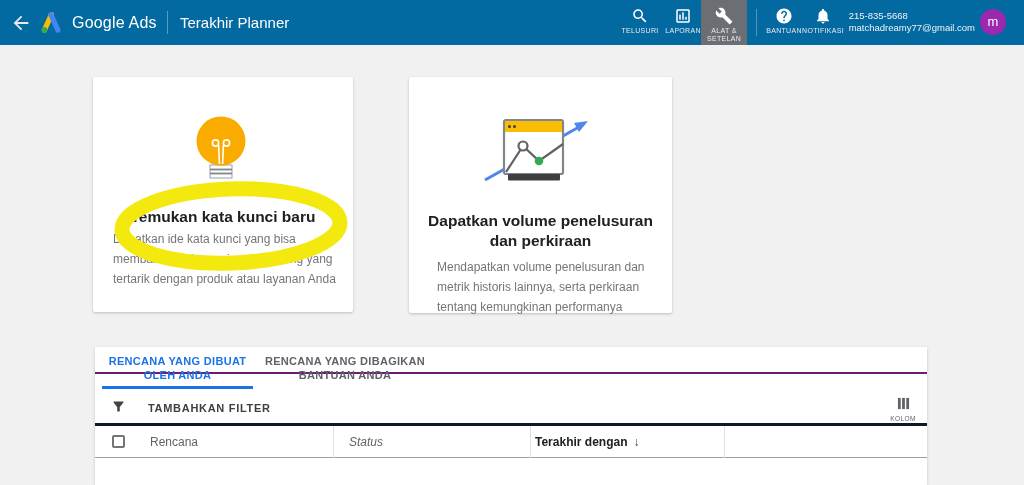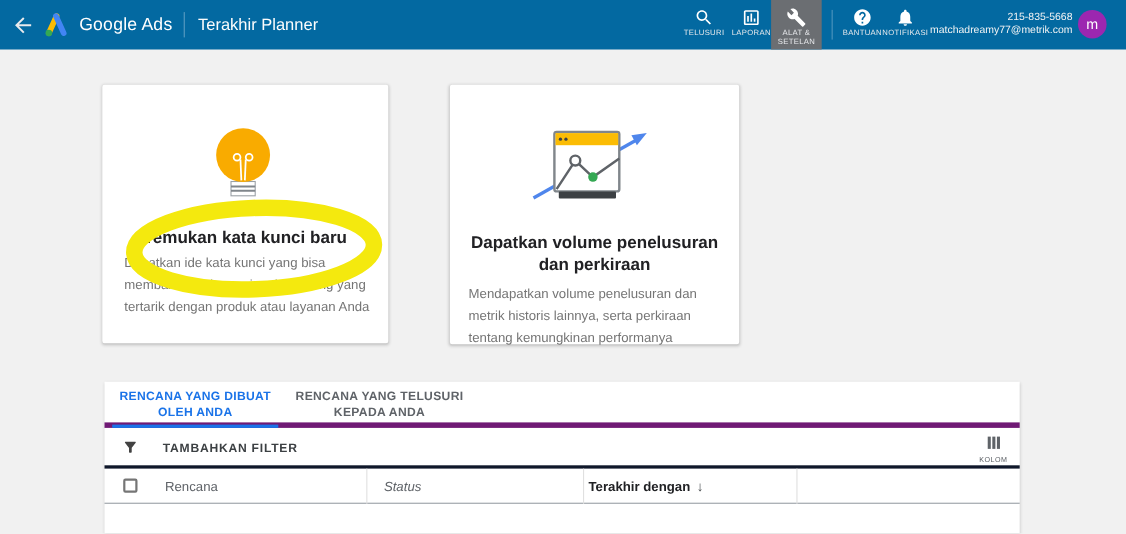--- a/index.html
+++ b/index.html
@@ -22,45 +22,45 @@
   .nav-item svg { margin-top:7px; }
   .nav-label { margin-top:2px; font-size:7px; color:#e8eaed; letter-spacing:.3px;
                text-align:center; line-height:8px; }
   .nav-telusuri { left:618px; width:44px; }
   .nav-laporan  { left:663px; width:40px; }
   .nav-alat     { left:701px; width:46px; background:#6b6e72; }
   .nav-bantuan  { left:763px; width:42px; }
   .nav-notif    { left:802px; width:42px; }
   .tb-divider2  { position:absolute; left:756px; top:9px; width:1px; height:27px; background:rgba(255,255,255,.3); }
 
-  .account { position:absolute; right:49px; top:10px; text-align:right; color:#f1f3f4;
+  .account { position:absolute; right:49px; top:10px; color:#f1f3f4;
              font-size:9.5px; line-height:12px; cursor:pointer; }
   .avatar { position:absolute; left:980px; top:9px; width:26px; height:26px; border-radius:50%;
             background:#9c27b0; color:#fff; font-size:13px; text-align:center; line-height:26px; cursor:pointer; }
 
   
   .card { position:absolute; background:#fff; border-radius:2px;
           box-shadow:0 1px 3px rgba(0,0,0,.22); cursor:pointer; }
   .card1 { left:93px;  top:77px; width:260px; height:235px; }
   .card2 { left:409px; top:77px; width:263px; height:236px; }
   .card-title { position:absolute; left:10px; right:10px; text-align:center;
                 font-size:15.5px; font-weight:bold; color:#212124; line-height:20px; }
   .card1 .card-title { top:130px; }
   .card2 .card-title { top:134px; }
   .card-desc { position:absolute; font-size:12px; color:#757575; line-height:20px; }
   .card1 .card-desc { left:20px; right:16px; top:152px; }
-  .card2 .card-desc { left:17px; right:14px; top:180px; }
+  .card2 .card-desc { left:28px; right:14px; top:180px; }
   .bulb-svg { position:absolute; left:100px; top:37px; }
   .forecast-svg { position:absolute; left:66px; top:35px; }
   .annotation { position:absolute; left:10px; top:100px; pointer-events:none; z-index:5; }
 
   
   .panel { position:absolute; left:95px; top:347px; width:832px; height:138px;
            background:#fff; box-shadow:0 1px 3px rgba(0,0,0,.18); }
-  .tabs { position:absolute; left:0; top:0; width:100%; height:42px; border-bottom:5px solid #701a75; }
+  .tabs { position:absolute; left:0; top:0; width:100%; height:27px; border-bottom:2px solid #701a75; }
   .tab { position:absolute; top:0; height:42px; display:flex; align-items:center; justify-content:center;
          text-align:center; font-size:11px; font-weight:bold; letter-spacing:.3px; line-height:14px; cursor:pointer; }
   .tab-active { left:0; width:165px; color:#1a73e8; }
   .tab-active .underline { position:absolute; left:7px; bottom:0; width:151px; height:3px; background:#1a73e8; }
   .tab-inactive { left:165px; width:170px; color:#5f6368; }
 
   .filter-row { position:absolute; left:0; top:42px; width:100%; height:37px; border-bottom:3px solid #0f172a; }
   .funnel { position:absolute; left:16px; top:10px; cursor:pointer; }
   .filter-label { position:absolute; left:53px; top:13px; font-size:11px; font-weight:bold;
                   color:#3c4043; letter-spacing:.7px; cursor:pointer; }
@@ -136,21 +136,21 @@
 
     <div class="nav-item nav-notif">
       <svg width="18" height="18" viewBox="0 0 24 24">
         <path d="M12 22c1.1 0 2-.9 2-2h-4c0 1.1.9 2 2 2zm6-6v-5c0-3.07-1.63-5.64-4.5-6.32V4c0-.83-.67-1.5-1.5-1.5s-1.5.67-1.5 1.5v.68C7.64 5.36 6 7.92 6 11v5l-2 2v1h16v-1l-2-2z" fill="#fff"></path>
       </svg>
       <span class="nav-label">NOTIFIKASI</span>
     </div>
 
     <div class="account">
       <div>215-835-5668</div>
-      <div>matchadreamy77@metrik.com</div>
+      <div>matchadreamy77@gmail.com</div>
     </div>
     <div class="avatar">
       <span>m</span>
     </div>
   </header>
 
   <div class="card card1">
     <svg class="bulb-svg" width="56" height="66" viewBox="0 0 56 66">
       <rect x="17" y="51" width="22" height="13" fill="#fff" stroke="#9aa0a6" stroke-width="1"></rect>
       <line x1="17" y1="55.5" x2="39" y2="55.5" stroke="#80868b" stroke-width="1.8"></line>
@@ -185,21 +185,21 @@
     <div class="card-desc">Mendapatkan volume penelusuran dan metrik historis lainnya, serta perkiraan tentang kemungkinan performanya</div>
   </div>
 
   <div class="panel">
     <div class="tabs">
       <div class="tab tab-active">
         <span>RENCANA YANG DIBUAT OLEH ANDA</span>
         <div class="underline"></div>
       </div>
       <div class="tab tab-inactive">
-        <span>RENCANA YANG TELUSURI KEPADA ANDA</span>
+        <span>RENCANA YANG DIBAGIKAN BANTUAN ANDA</span>
       </div>
     </div>
 
     <div class="filter-row">
       <svg class="funnel" width="15" height="15" viewBox="0 0 24 24">
         <path d="M4.25 5.61C6.27 8.2 10 13 10 13v6c0 .55.45 1 1 1h2c.55 0 1-.45 1-1v-6s3.73-4.8 5.75-7.39C20.25 4.95 19.78 4 18.95 4H5.04c-.83 0-1.3.95-.79 1.61z" fill="#424242"></path>
       </svg>
       <span class="filter-label">TAMBAHKAN FILTER</span>
       <div class="columns-btn">
         <svg width="13" height="13" viewBox="0 0 14 14">

